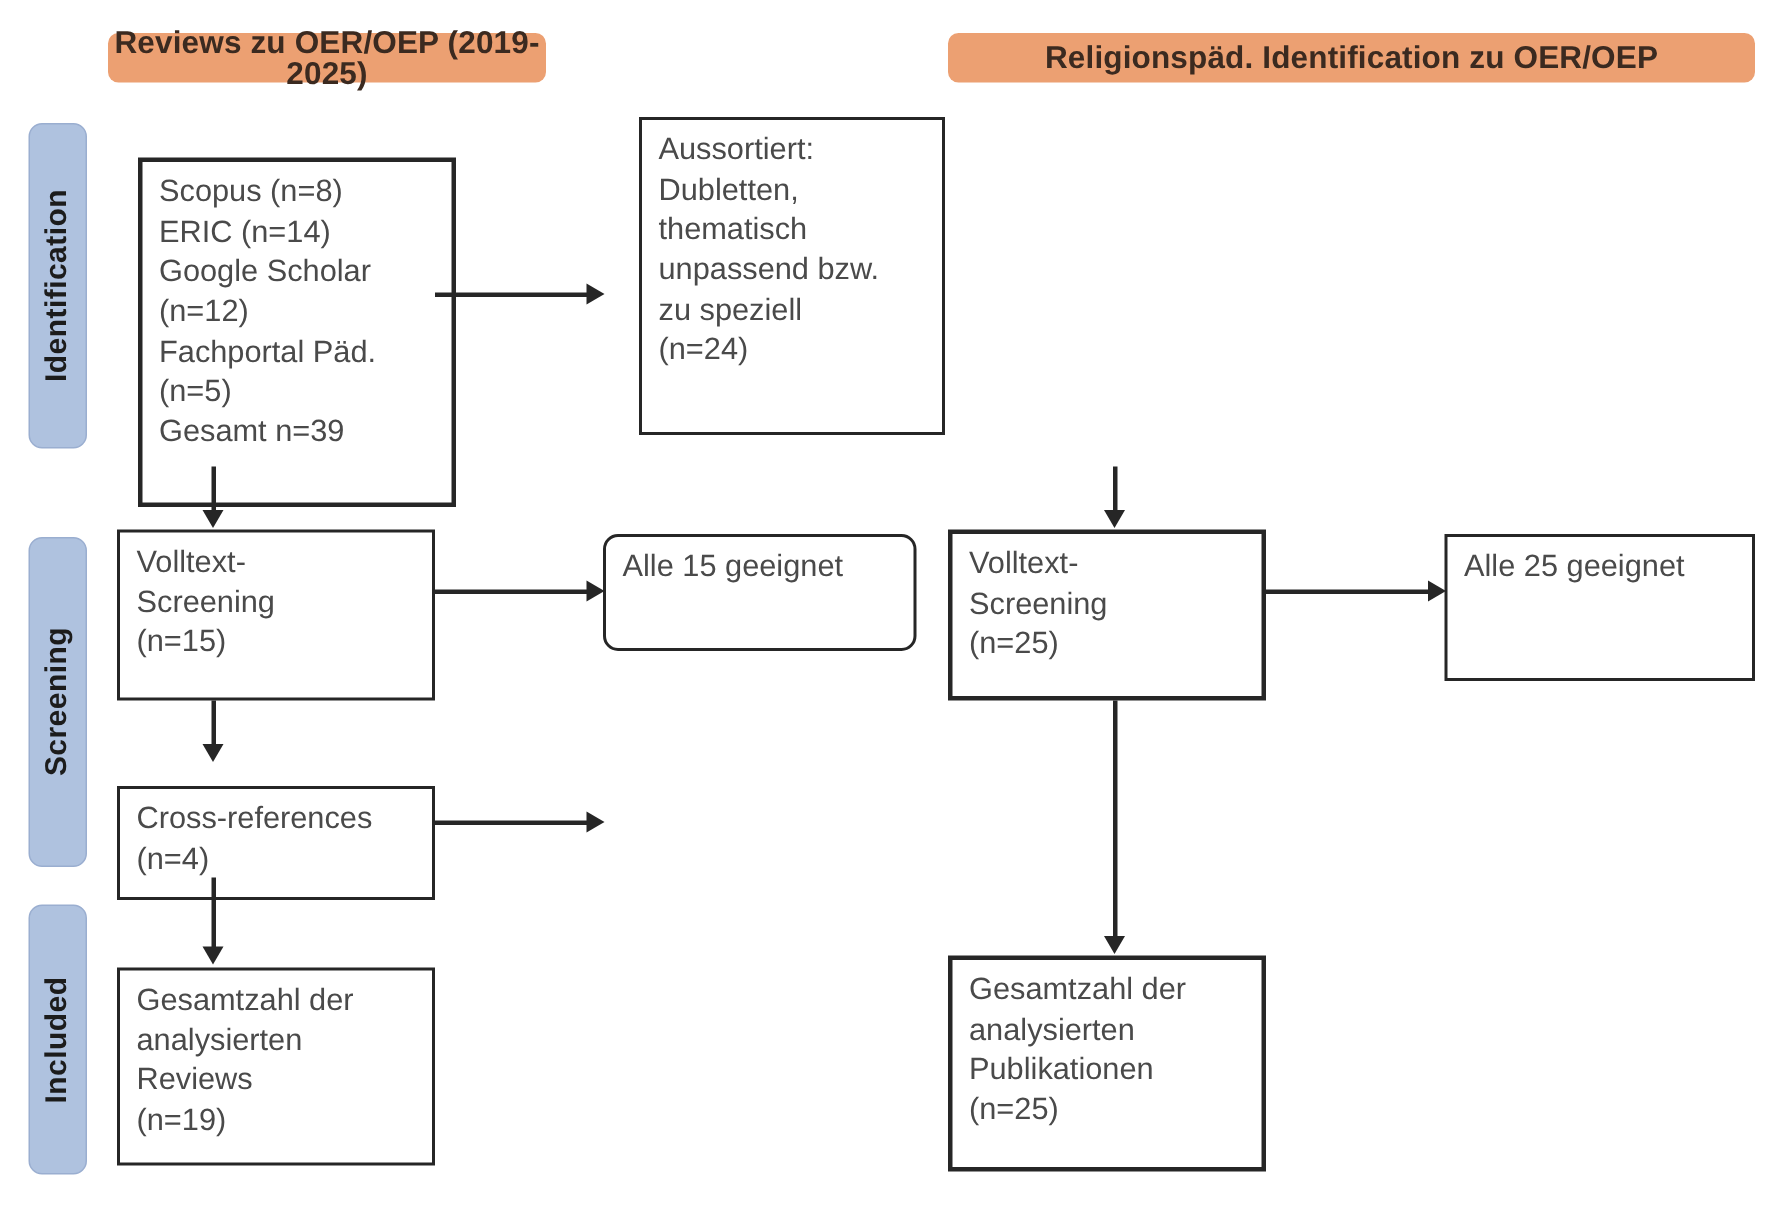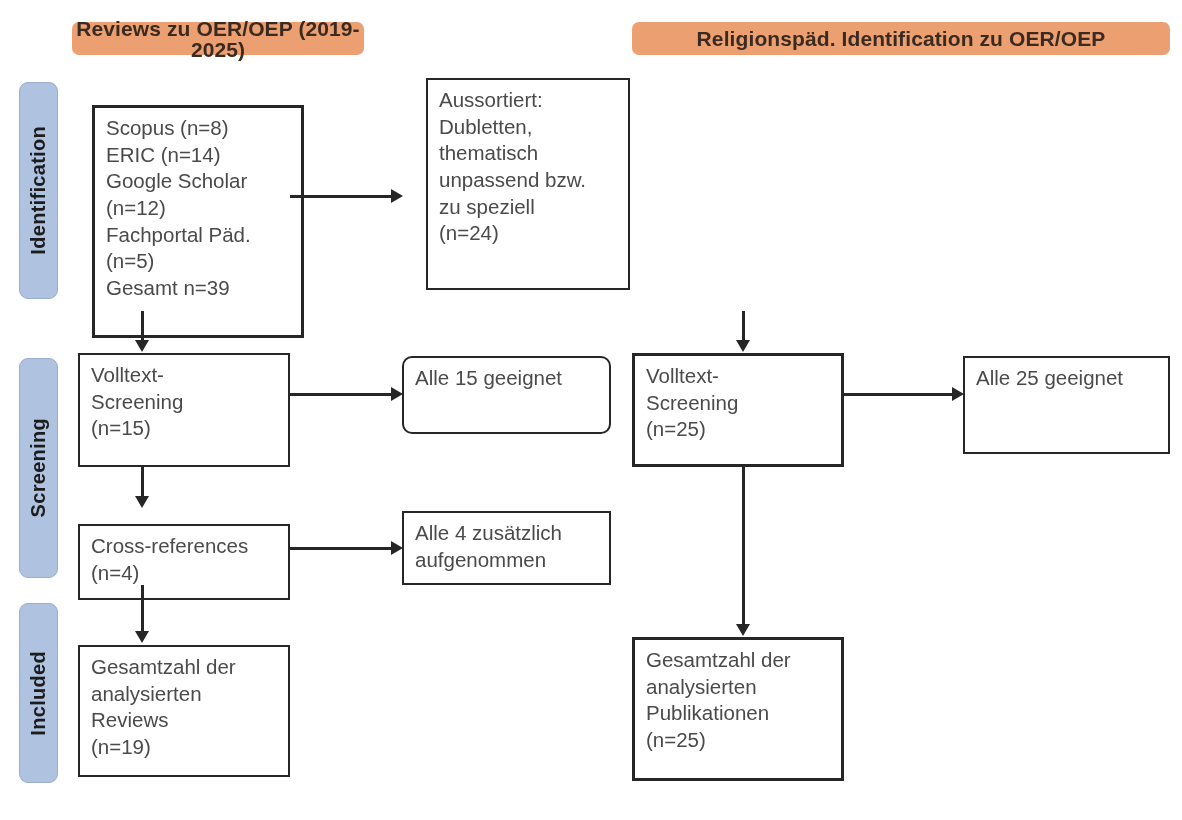--- a/index.html
+++ b/index.html
@@ -151,22 +151,20 @@
 
   <div id="box-l-fulltext" class="box thin">Volltext-
 Screening
 (n=15)</div>
 
   <div id="box-l-allfit" class="box thin">Alle 15 geeignet</div>
 
   <div id="box-l-crossref" class="box thin">Cross-references
 (n=4)</div>
 
-  <div id="box-l-alladded" class="box thin">Alle 4 zusätzlich
-aufgenommen</div>
 
   <div id="box-l-total" class="box thin">Gesamtzahl der
 analysierten
 Reviews
 (n=19)</div>
 
 
   <div id="box-r-fulltext" class="box">Volltext-
 Screening
 (n=25)</div>

